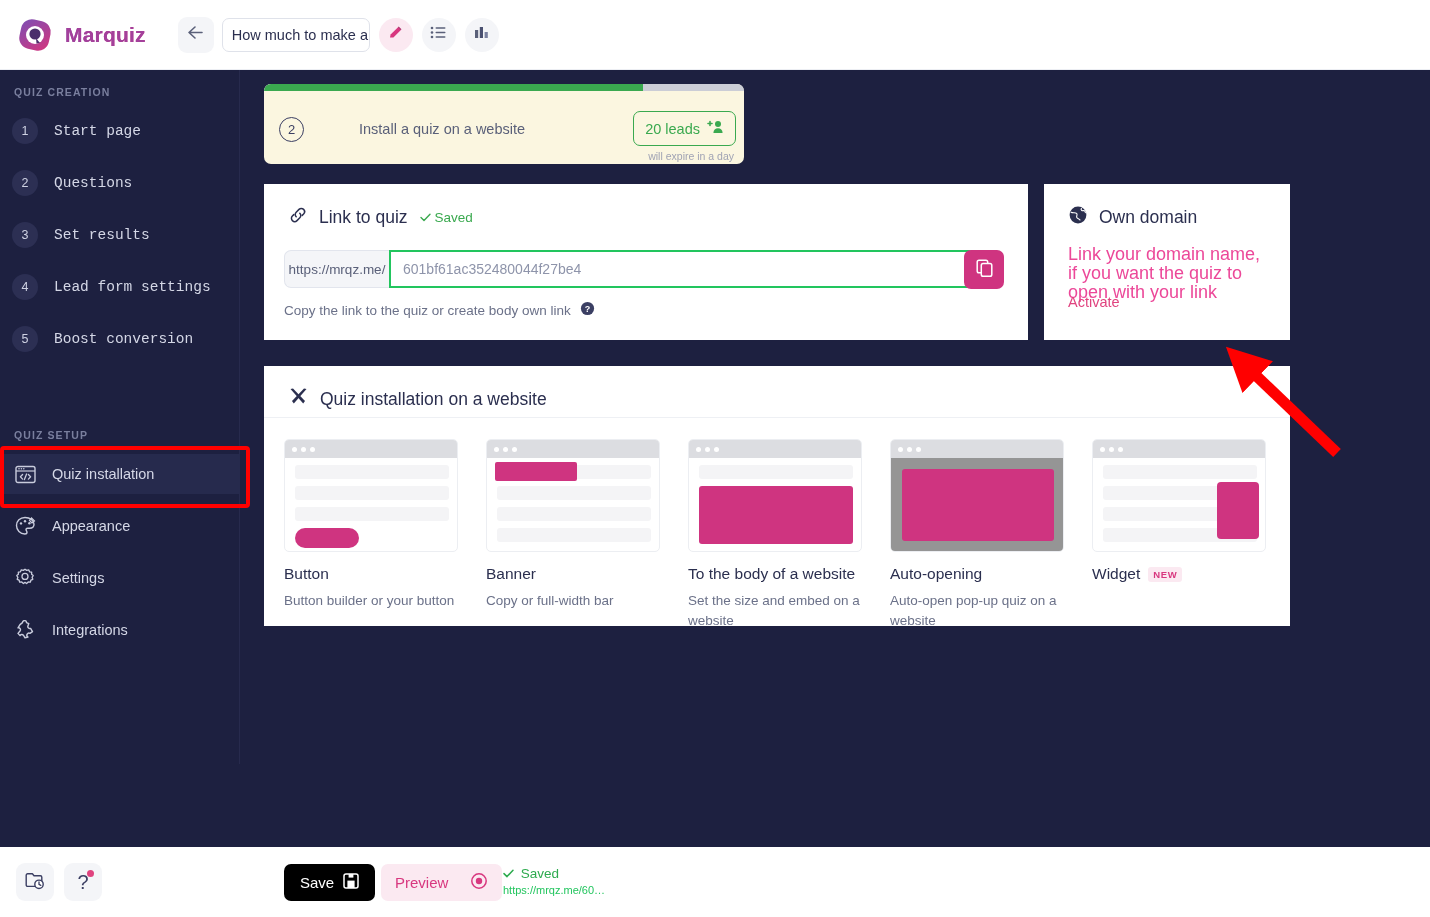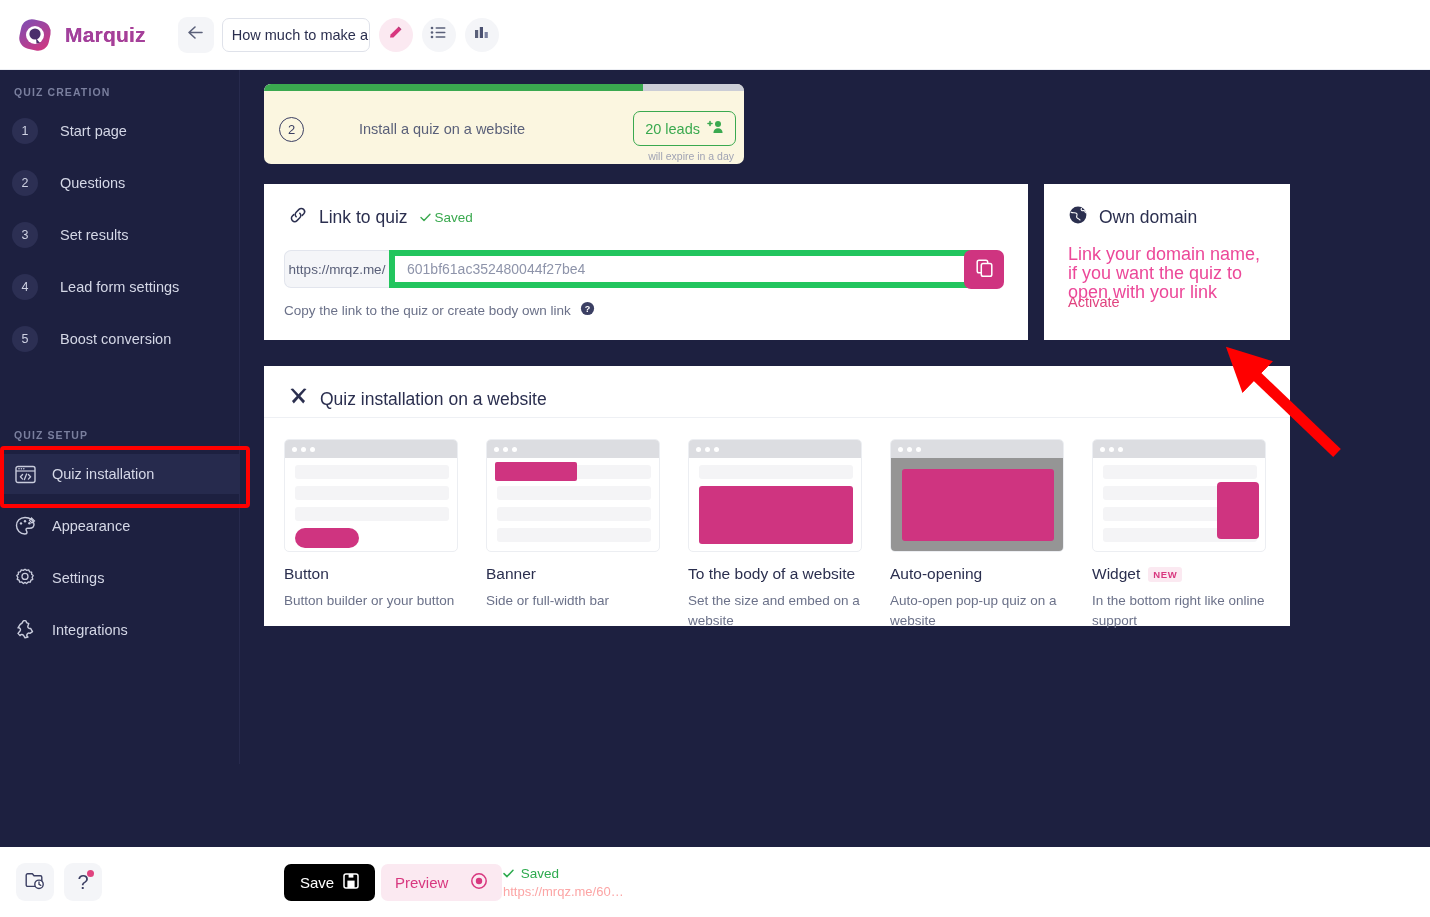--- a/index.html
+++ b/index.html
@@ -60,21 +60,21 @@
 
   .step-item {
     position: absolute; left: 0; width: 240px; height: 40px;
     display: flex; align-items: center; padding-left: 12px; cursor: pointer;
   }
   .step-badge {
     width: 26px; height: 26px; border-radius: 50%; background: #2c2f53;
     color: #cfd2e3; font-size: 12.5px; display: flex;
     align-items: center; justify-content: center; flex: 0 0 26px;
   }
-  .step-label { margin-left: 22px; font-size: 14.5px; color: #d4d7e6; }
+  .step-label { margin-left: 16px; font-size: 14.5px; color: #d4d7e6; font-family: Liberation Mono, monospace; }
 
   .setup-item {
     position: absolute; left: 0; width: 240px; height: 40px;
     display: flex; align-items: center; padding-left: 12px; cursor: pointer;
   }
   .setup-ico { width: 26px; flex: 0 0 26px; display:flex; align-items:center; justify-content:center; }
   .setup-label { margin-left: 14px; font-size: 14.5px; color: #d4d7e6; }
   .setup-item.active { background: #262a4d; }
 
   #quiz-install-highlight {
@@ -99,21 +99,21 @@
     font-family: "Liberation Sans", sans-serif;
   }
   #preview-button {
     position: absolute; left: 381px; top: 864px; height: 37px; padding: 0 14px;
     background: #fbe9f1; color: #d8377f; border-radius: 7px; border: none;
     font-size: 15px; display: flex; align-items: center; gap: 22px; cursor: pointer;
     font-family: "Liberation Sans", sans-serif;
   }
   #saved-status { position: absolute; left: 503px; top: 866px; }
   #saved-status .line1 { font-size: 13.5px; color: #2eab4f; }
-  #saved-status .line2 { font-size: 13px; color: #fca5a5; margin-top: 3px; }
+  #saved-status .line2 { font-size: 11px; color: #22c55e; margin-top: 3px; }
 
   
   #main { position: absolute; left: 240px; top: 70px; width: 1190px; height: 777px; }
 
   
   #leads-banner {
     position: absolute; left: 24px; top: 14px; width: 480px; height: 80px;
     background: #fbf6e0; border-radius: 7px; overflow: hidden;
   }
   #leads-progress-track {
@@ -142,21 +142,21 @@
   #link-saved-badge { margin-left: 12px; font-size: 13.5px; color: #3aa94f; display:flex; align-items:center; gap:4px; }
 
   #link-input-row { position: absolute; left: 20px; top: 66px; display: flex; align-items: center; }
   #link-prefix {
     width: 105px; height: 38px; background: #f4f5f8; border: 1px solid #e2e5ed;
     border-right: none; border-radius: 7px 0 0 7px;
     display: flex; align-items: center; justify-content: center;
     font-size: 13.5px; color: #5a6079;
   }
   #link-slug-input {
-    width: 587px; height: 38px; border: 6px solid #22c55e; border-radius: 0 7px 7px 0;
+    width: 587px; height: 38px; border: 2px solid #22c55e; border-radius: 0 7px 7px 0;
     padding: 0 12px; font-size: 14px; color: #8e94aa; outline: none;
     font-family: "Liberation Sans", sans-serif; background: #fff;
   }
   #copy-link-button {
     position: absolute; left: 700px; top: 66px; width: 40px; height: 39px;
     background: #cf3480; border: none; border-radius: 7px; cursor: pointer;
     display: flex; align-items: center; justify-content: center;
   }
   #link-hint { position: absolute; left: 20px; top: 117px; font-size: 13.5px; color: #6b7189; display: flex; align-items: center; gap: 9px; }
 
@@ -450,21 +450,21 @@
                 <div class="gl"></div>
                 <div class="gl"></div>
                 <div class="gl"></div>
               <div class="pinkblock" style="position:absolute;left:-2px;top:-3px;width:82px;height:19px;border-radius:2px;"></div>
             </div>
           </div>
         </div>
         <div class="tile-title">
           <span>Banner</span>
         </div>
-        <div class="tile-desc">Side or full-width bar</div>
+        <div class="tile-desc">Copy or full-width bar</div>
       </div>
 
       <div class="install-tile">
         <div class="thumb">
           <div class="thumb-bar">
             <span class="thumb-dot"></span>
               <span class="thumb-dot"></span>
               <span class="thumb-dot"></span>
           </div>
           <div class="thumb-body">
@@ -507,21 +507,20 @@
               <div class="gl"></div>
               <div class="gl"></div>
               <div class="gl"></div>
             <div class="pinkblock" style="position:absolute;right:8px;top:24px;width:42px;height:57px;border-radius:4px;"></div>
           </div>
         </div>
         <div class="tile-title">
           <span>Widget</span>
           <span class="tile-new">NEW</span>
         </div>
-        <div class="tile-desc">In the bottom right like online support</div>
       </div>
 
     </div>
   </div>
 
   <svg id="annotation-arrow" width="120" height="120" viewBox="0 0 120 120">
     <defs>
       <marker id="arrowhead" markerWidth="4" markerHeight="4" refX="1.6" refY="2" orient="auto">
         <path d="M0,0 L4,2 L0,4 Z" fill="#ff0000"></path>
       </marker>

